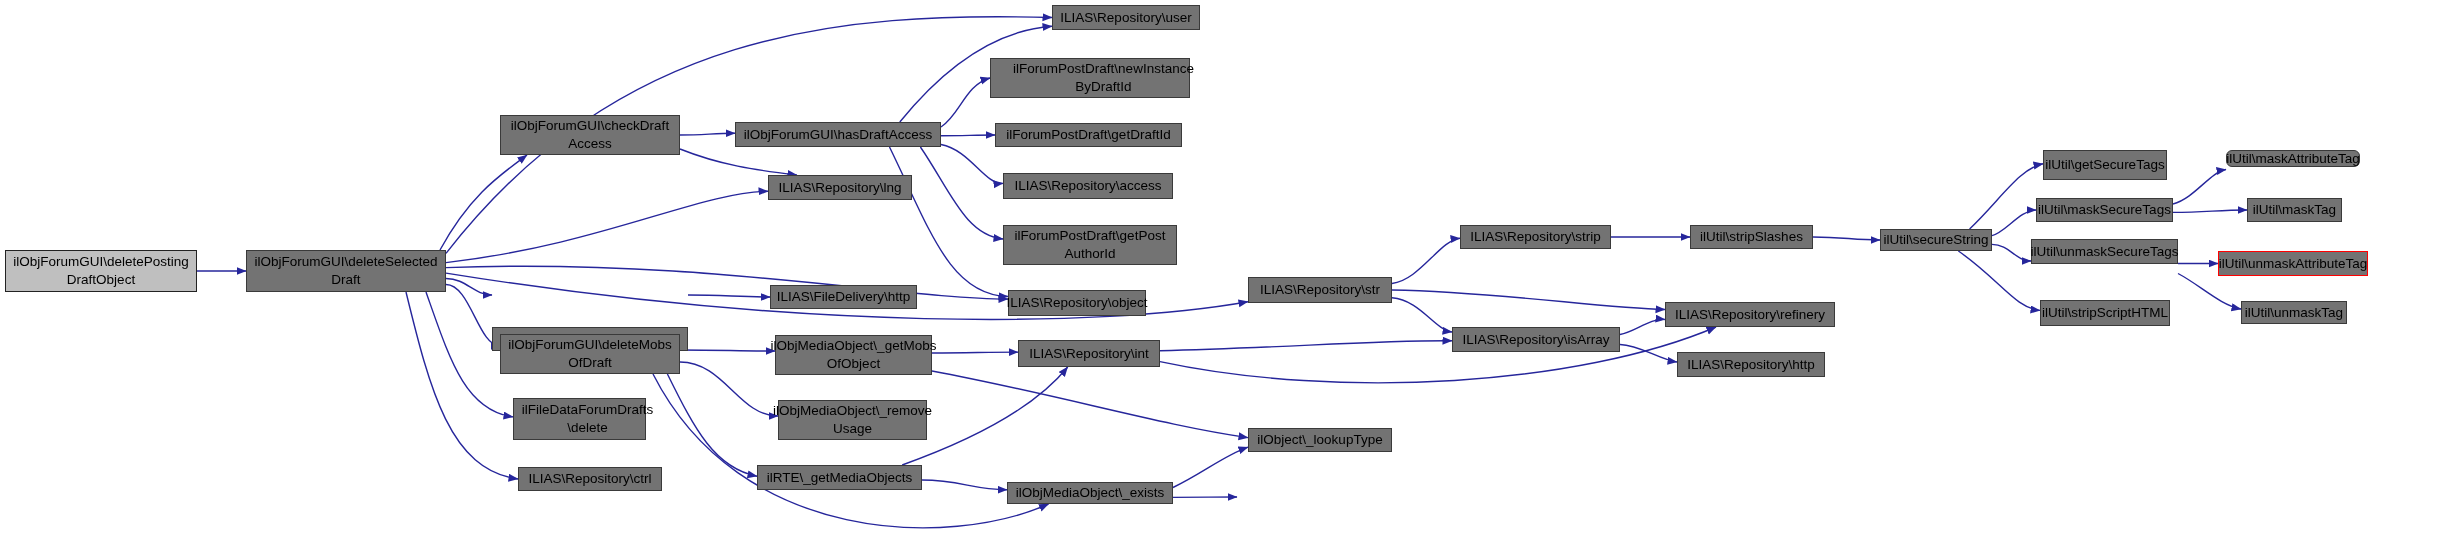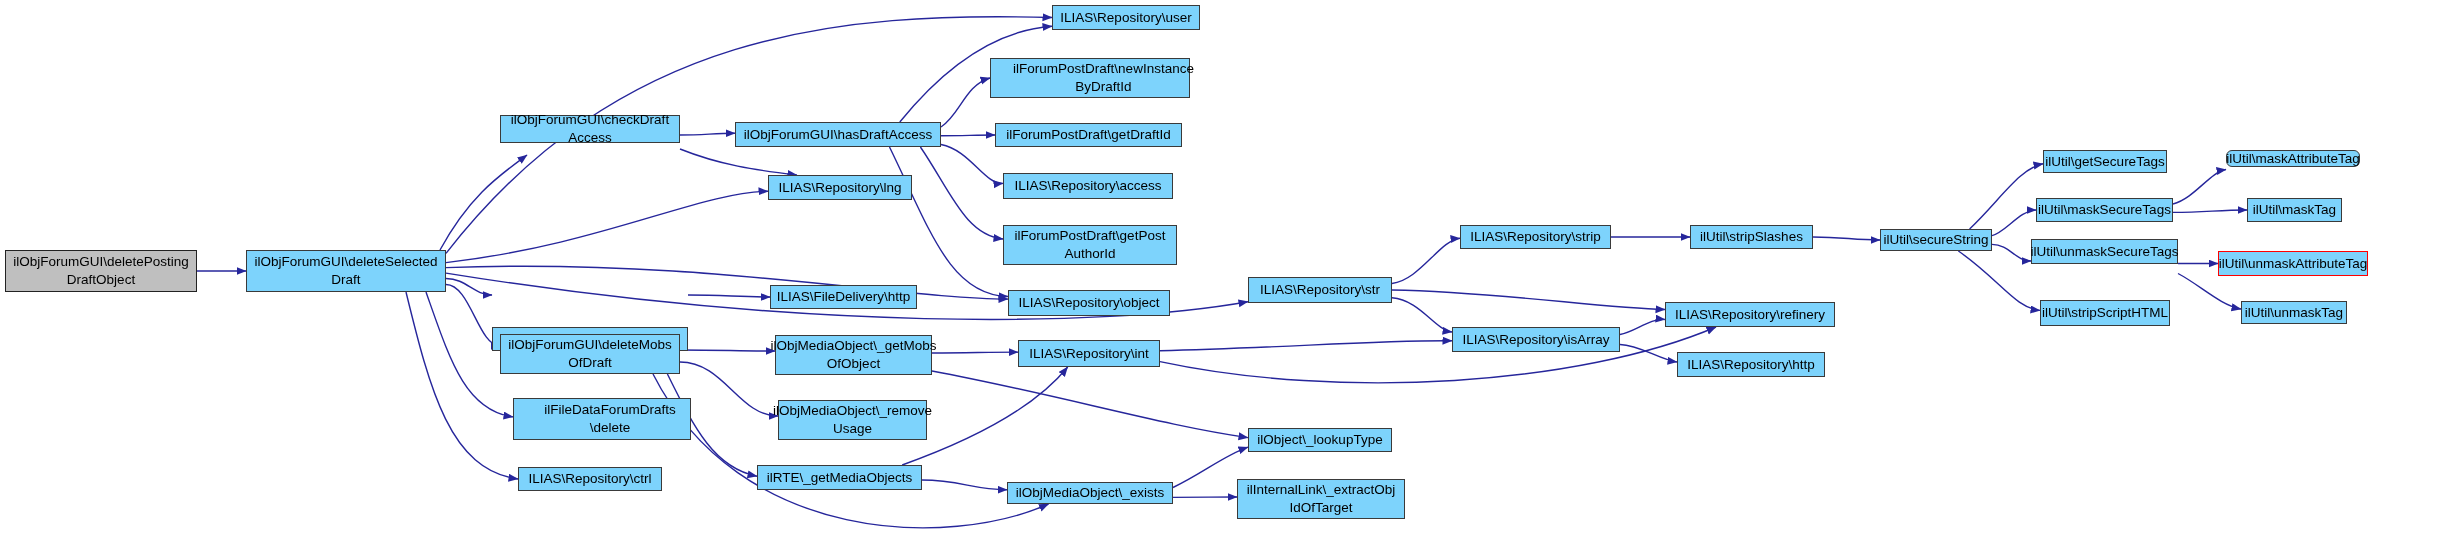--- a/index.html
+++ b/index.html
@@ -6,21 +6,21 @@
   #canvas{
     position:relative;
     width:2448px;height:546px;
     font-family:"Liberation Sans","DejaVu Sans",sans-serif;
     overflow:hidden;background:#ffffff;
   }
   #edges{position:absolute;left:0;top:0;width:2448px;height:546px;}
   .node{
     position:absolute;
     display:flex;flex-direction:column;justify-content:center;align-items:center;
-    background:#7dd3fc;
+    background:#737373;
     border:1.4px solid #3a3a3a;
     box-sizing:border-box;
     font-size:13.5px;line-height:18px;color:#000;
     text-align:center;white-space:nowrap;
     cursor:pointer;
   }
   .node.start{background:#bfbfbf;border-width:1.8px;border-color:#222;}
   .node.highlight{border-color:#ff0000;}
 </style>
 </head>
@@ -84,21 +84,21 @@
   </svg>
 
 <div class="node start" style="left: 5px; top: 250px; width: 192px; height: 42px;">
       <div>ilObjForumGUI\deletePosting</div>
       <div>DraftObject</div>
     </div>
     <div class="node" style="left: 246px; top: 250px; width: 200px; height: 42px;">
       <div>ilObjForumGUI\deleteSelected</div>
       <div>Draft</div>
     </div>
-    <div class="node" style="left: 500px; top: 115px; width: 180px; height: 28px;">
+    <div class="node" style="left: 500px; top: 115px; width: 180px; height: 40px;">
       <div>ilObjForumGUI\checkDraft</div>
       <div>Access</div>
     </div>
     <div class="node" style="left: 735px; top: 122px; width: 206px; height: 25px;">
       <div>ilObjForumGUI\hasDraftAccess</div>
     </div>
     <div class="node" style="left: 768px; top: 175px; width: 144px; height: 25px;">
       <div>ILIAS\Repository\lng</div>
     </div>
     <div class="node" style="left: 1052px; top: 5px; width: 148px; height: 25px;">
@@ -111,64 +111,60 @@
     <div class="node" style="left: 995px; top: 123px; width: 187px; height: 24px;">
       <div>ilForumPostDraft\getDraftId</div>
     </div>
     <div class="node" style="left: 1003px; top: 173px; width: 170px; height: 26px;">
       <div>ILIAS\Repository\access</div>
     </div>
     <div class="node" style="left: 1003px; top: 225px; width: 174px; height: 40px;">
       <div>ilForumPostDraft\getPost</div>
       <div>AuthorId</div>
     </div>
-    <div class="node" style="left: 1008px; top: 290px; width: 162px; height: 26px;">
+    <div class="node" style="left: 1008px; top: 290px; width: 138px; height: 26px;">
       <div>ILIAS\Repository\object</div>
     </div>
     <div class="node" style="left: 492px; top: 283px; width: 196px; height: 24px; margin-top: 44px;">
       <div>ilObjForumGUI\retrieveDraftId</div>
     </div>
     <div class="node" style="left: 770px; top: 285px; width: 147px; height: 24px;">
       <div>ILIAS\FileDelivery\http</div>
     </div>
     <div class="node" style="left: 500px; top: 334px; width: 180px; height: 40px;">
       <div>ilObjForumGUI\deleteMobs</div>
       <div>OfDraft</div>
     </div>
     <div class="node" style="left: 775px; top: 335px; width: 157px; height: 40px;">
       <div>ilObjMediaObject\_getMobs</div>
       <div>OfObject</div>
     </div>
     <div class="node" style="left: 778px; top: 400px; width: 149px; height: 40px;">
       <div>ilObjMediaObject\_remove</div>
       <div>Usage</div>
     </div>
-    <div class="node" style="left: 513px; top: 398px; width: 178px; height: 42px; padding-left: 16px;">
+    <div class="node" style="left: 513px; top: 398px; width: 133px; height: 42px; padding-left: 16px;">
       <div>ilFileDataForumDrafts</div>
       <div>\delete</div>
     </div>
     <div class="node" style="left: 518px; top: 467px; width: 144px; height: 24px;">
       <div>ILIAS\Repository\ctrl</div>
     </div>
     <div class="node" style="left: 757px; top: 465px; width: 165px; height: 25px;">
       <div>ilRTE\_getMediaObjects</div>
     </div>
     <div class="node" style="left: 1018px; top: 340px; width: 142px; height: 27px;">
       <div>ILIAS\Repository\int</div>
     </div>
     <div class="node" style="left: 1007px; top: 482px; width: 166px; height: 22px;">
       <div>ilObjMediaObject\_exists</div>
     </div>
     <div class="node" style="left: 1248px; top: 428px; width: 144px; height: 24px;">
       <div>ilObject\_lookupType</div>
     </div>
-    <div class="node" style="left: 1237px; top: 479px; width: 168px; height: 40px;">
-      <div>ilInternalLink\_extractObj</div>
-      <div>IdOfTarget</div>
-    </div>
     <div class="node" style="left: 1248px; top: 277px; width: 144px; height: 26px;">
       <div>ILIAS\Repository\str</div>
     </div>
     <div class="node" style="left: 1460px; top: 225px; width: 151px; height: 24px;">
       <div>ILIAS\Repository\strip</div>
     </div>
     <div class="node" style="left: 1690px; top: 225px; width: 123px; height: 24px;">
       <div>ilUtil\stripSlashes</div>
     </div>
     <div class="node" style="left: 1452px; top: 327px; width: 168px; height: 25px;">
@@ -176,21 +172,21 @@
     </div>
     <div class="node" style="left: 1665px; top: 302px; width: 170px; height: 25px;">
       <div>ILIAS\Repository\refinery</div>
     </div>
     <div class="node" style="left: 1677px; top: 352px; width: 148px; height: 25px;">
       <div>ILIAS\Repository\http</div>
     </div>
     <div class="node" style="left: 1880px; top: 229px; width: 112px; height: 22px;">
       <div>ilUtil\secureString</div>
     </div>
-    <div class="node" style="left: 2043px; top: 150px; width: 124px; height: 23px;">
+    <div class="node" style="left: 2043px; top: 150px; width: 124px; height: 30px;">
       <div>ilUtil\getSecureTags</div>
     </div>
     <div class="node" style="left: 2036px; top: 198px; width: 137px; height: 24px;">
       <div>ilUtil\maskSecureTags</div>
     </div>
     <div class="node" style="left: 2226px; top: 150px; width: 134px; height: 17px; border-radius: 6px;">
       <div>ilUtil\maskAttributeTag</div>
     </div>
     <div class="node" style="left: 2247px; top: 198px; width: 95px; height: 24px;">
       <div>ilUtil\maskTag</div>

